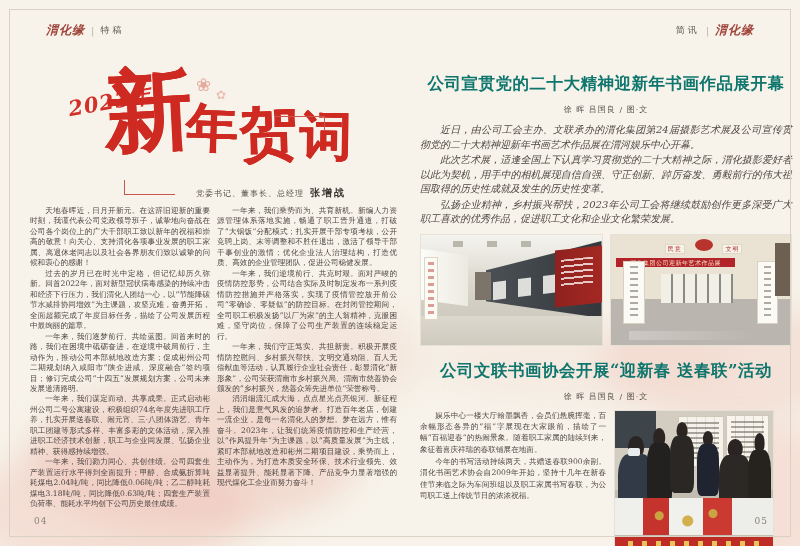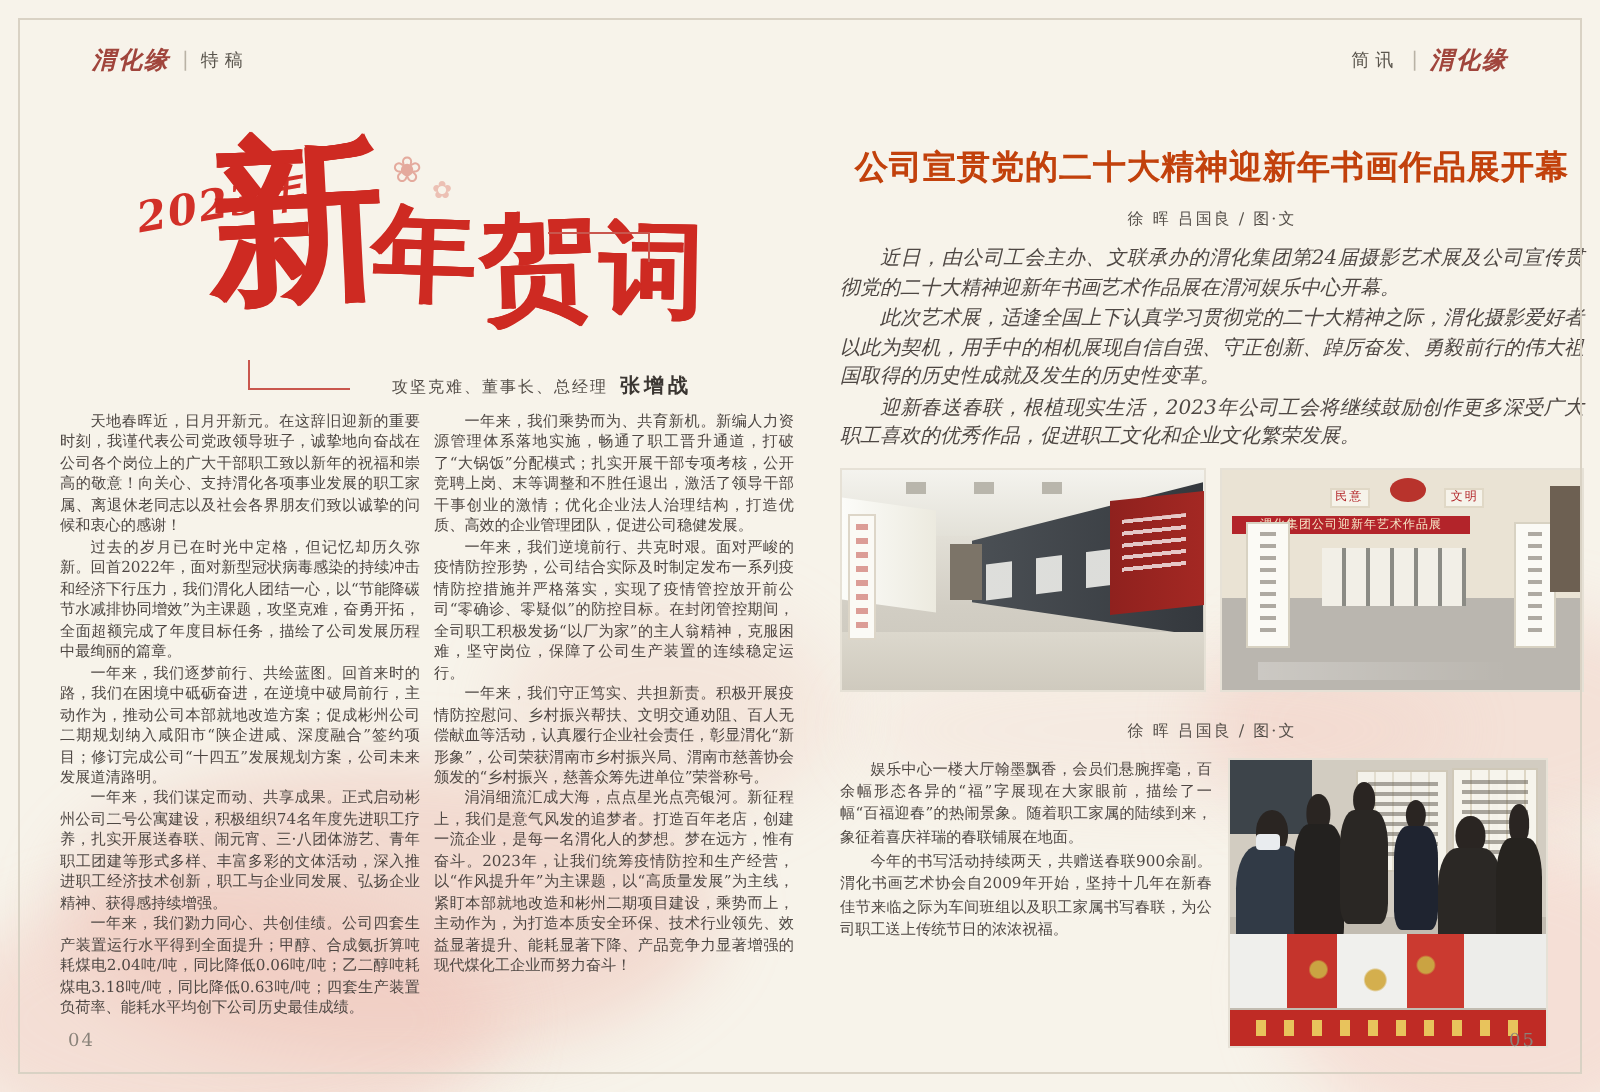--- a/index.html
+++ b/index.html
@@ -50,21 +50,21 @@
        text-align:justify;color:#4e4743;}
   .col p{margin:0;text-indent:2em;}
   .col1{left:2px;}
   .col2{left:189px;}
   .pnum{position:absolute;font-size:9px;color:#8a837a;letter-spacing:1px;z-index:2;}
   .pnum-l{left:34px;bottom:20px;}
   .pnum-r{right:32px;bottom:20px;}
 
   
   .rpage{position:absolute;left:420px;top:60px;width:372px;bottom:14px;z-index:1;}
-  .atitle{text-align:center;color:#c2410c;font-size:16.5px;font-weight:bold;
+  .atitle{text-align:center;color:#0f766e;font-size:16.5px;font-weight:bold;
           letter-spacing:0.5px;margin:0;}
   .a1 .atitle{padding-top:13px;}
   .abyline{text-align:center;font-size:8px;color:#56504a;letter-spacing:1px;margin-top:9px;}
   .apara{margin-top:8px;font-size:10px;line-height:1.45;text-align:justify;font-style:italic;}
   .apara p{margin:0 0 1px 0;text-indent:2em;}
   .photorow{display:flex;gap:7px;margin-top:7px;height:112px;}
   .photo{position:relative;overflow:hidden;flex:1;background:#d8d4cb;border:1px solid #e6e1d6;}
 
   
   .ph1{background:linear-gradient(180deg,#efede6 0%,#e2dfd6 30%,#d2cec4 62%,#c9c5ba 100%);}
@@ -176,21 +176,21 @@
     <span class="year">2023年</span>
     <span class="flower fl1">❀</span>
     <span class="flower fl2">✿</span>
     <span class="cal cal-xin">新</span>
     <span class="cal cal-nian">年</span>
     <span class="cal cal-he">贺</span>
     <span class="cal cal-ci">词</span>
     <span class="brk brk-tr"></span>
     <span class="brk brk-bl"></span>
     <div class="byline-l">
-      <span>攻坚克难、董事长、总经理</span><b>张增战</b>
+      <span>党委书记、董事长、总经理</span><b>张增战</b>
     </div>
   </div>
 
   <div class="col col1">
     <p>天地春晖近，日月开新元。在这辞旧迎新的重要时刻，我谨代表公司党政领导班子，诚挚地向奋战在公司各个岗位上的广大干部职工致以新年的祝福和崇高的敬意！向关心、支持渭化各项事业发展的职工家属、离退休老同志以及社会各界朋友们致以诚挚的问候和衷心的感谢！</p>
     <p>过去的岁月已在时光中定格，但记忆却历久弥新。回首2022年，面对新型冠状病毒感染的持续冲击和经济下行压力，我们渭化人团结一心，以“节能降碳节水减排协同增效”为主课题，攻坚克难，奋勇开拓，全面超额完成了年度目标任务，描绘了公司发展历程中最绚丽的篇章。</p>
     <p>一年来，我们逐梦前行、共绘蓝图。回首来时的路，我们在困境中砥砺奋进，在逆境中破局前行，主动作为，推动公司本部就地改造方案；促成彬州公司二期规划纳入咸阳市“陕企进咸、深度融合”签约项目；修订完成公司“十四五”发展规划方案，公司未来发展道清路明。</p>
     <p>一年来，我们谋定而动、共享成果。正式启动彬州公司二号公寓建设，积极组织74名年度先进职工疗养，扎实开展送春联、闹元宵、三·八团体游艺、青年职工团建等形式多样、丰富多彩的文体活动，深入推进职工经济技术创新，职工与企业同发展、弘扬企业精神、获得感持续增强。</p>
     <p>一年来，我们勠力同心、共创佳绩。公司四套生产装置运行水平得到全面提升；甲醇、合成氨折算吨耗煤电2.04吨/吨，同比降低0.06吨/吨；乙二醇吨耗煤电3.18吨/吨，同比降低0.63吨/吨；四套生产装置负荷率、能耗水平均创下公司历史最佳成绩。</p>
   </div>
@@ -204,21 +204,21 @@
 <div class="pnum pnum-l">04</div>
 
 <div class="rpage">
 
   <div class="a1">
     <h2 class="atitle">公司宣贯党的二十大精神迎新年书画作品展开幕</h2>
     <div class="abyline">徐 晖 吕国良 / 图·文</div>
     <div class="apara">
       <p>近日，由公司工会主办、文联承办的渭化集团第24届摄影艺术展及公司宣传贯彻党的二十大精神迎新年书画艺术作品展在渭河娱乐中心开幕。</p>
       <p>此次艺术展，适逢全国上下认真学习贯彻党的二十大精神之际，渭化摄影爱好者以此为契机，用手中的相机展现自信自强、守正创新、踔厉奋发、勇毅前行的伟大祖国取得的历史性成就及发生的历史性变革。</p>
-      <p>迎新春送春联，根植现实生活，2023年公司工会将继续鼓励创作更多深受广大职工喜欢的优秀作品，促进职工文化和企业文化繁荣发展。</p>
+      <p>弘扬企业精神，乡村振兴帮扶，2023年公司工会将继续鼓励创作更多深受广大职工喜欢的优秀作品，促进职工文化和企业文化繁荣发展。</p>
     </div>
     <div class="photorow">
       <div class="photo ph1">
         <span class="ph1-ceiling"></span>
         <span class="ph1-lights"></span>
         <span class="ph1-window"></span>
         <span class="ph1-wall"></span>
         <span class="ph1-frames"></span>
         <span class="ph1-red">
             <i></i>
@@ -241,20 +241,21 @@
             <i></i>
           </span>
         <span class="ph2-panels"></span>
         <span class="ph2-shelf"></span>
         <span class="ph2-floor-shine"></span>
       </div>
     </div>
   </div>
 
   <div class="a2">
+    <h2 class="atitle">公司文联书画协会开展“迎新春 送春联”活动</h2>
     <div class="abyline">徐 晖 吕国良 / 图·文</div>
     <div class="a2row">
       <div class="a2text">
         <p>娱乐中心一楼大厅翰墨飘香，会员们悬腕挥毫，百余幅形态各异的“福”字展现在大家眼前，描绘了一幅“百福迎春”的热闹景象。随着职工家属的陆续到来，象征着喜庆祥瑞的春联铺展在地面。</p>
         <p>今年的书写活动持续两天，共赠送春联900余副。渭化书画艺术协会自2009年开始，坚持十几年在新春佳节来临之际为车间班组以及职工家属书写春联，为公司职工送上传统节日的浓浓祝福。</p>
       </div>
       <div class="ph3">
         <span class="ph3-win"></span>
         <span class="ph3-screen ph3-scr1">
             <i></i>

